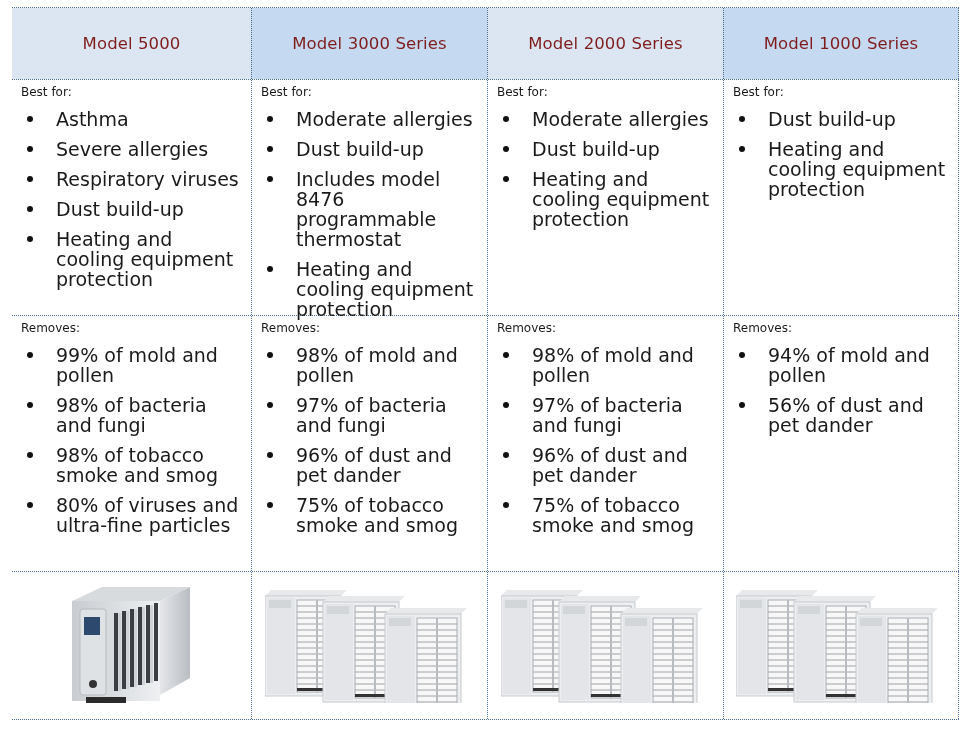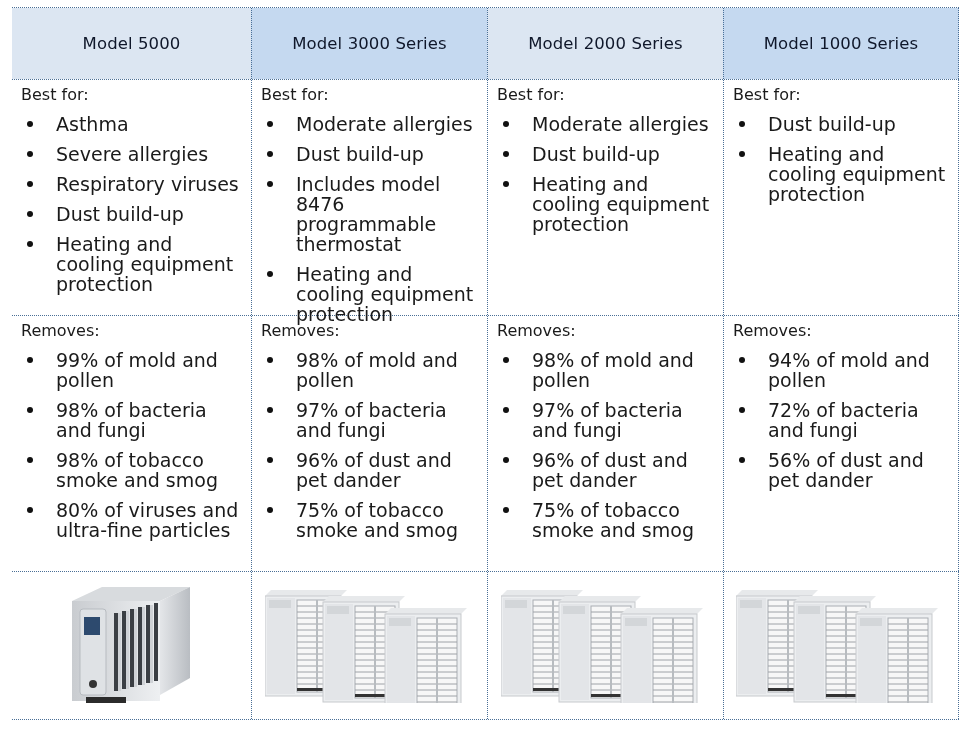--- a/index.html
+++ b/index.html
@@ -9,29 +9,29 @@
   .row { display:flex; border-top:1px dotted #4a6f96; }
   .row.last { border-bottom:1px dotted #4a6f96; }
   .cell { box-sizing:border-box; border-left:1px dotted #4a6f96; }
   .cell:first-child { border-left:none; }
   .cell:last-child { border-right:1px dotted #4a6f96; }
   .row.header .cell:first-child { border-left:none; }
   .c1 { width:239px; } .c2 { width:236px; } .c3 { width:236px; } .c4 { width:236px; }
 
   .row.header { height:71px; }
   .row.header .cell { display:flex; align-items:center; justify-content:center;
-    font-size:16.5px; color:#0f172a; letter-spacing:0.1px; }
+    font-size:16.5px; color:#7f1d1d; letter-spacing:0.1px; }
   .hdr-light { background:#dce6f2; }
   .hdr-dark  { background:#c5d9f0;text-align:center; }
 
   .row.bestfor { height:235px; }
   .row.removes { height:255px; }
   .row.images  { height:147px; }
 
-  .section-label { font-size:16px; margin:5px 0 0 9px; }
+  .section-label { font-size:12px; margin:5px 0 0 9px; }
   ul.items { list-style:none; margin:10px 0 0 0; padding:0; }
   ul.items li { position:relative; padding-left:44px; padding-right:6px;
     font-size:19px; line-height:20px; margin-bottom:10px; }
   ul.items li .bullet { position:absolute; left:15px; top:7px; width:6px; height:6px;
     border-radius:50%; background:#111; }
 
   .img-cell { display:flex; align-items:center; justify-content:center; }
   svg { display:block; }
 </style>
 </head>
@@ -108,21 +108,20 @@
         <li><span class="bullet"></span><span>98% of mold and pollen</span></li>
         <li><span class="bullet"></span><span>97% of bacteria and fungi</span></li>
         <li><span class="bullet"></span><span>96% of dust and pet dander</span></li>
         <li><span class="bullet"></span><span>75% of tobacco smoke and smog</span></li>
       </ul>
     </div>
     <div class="cell c4">
       <div class="section-label">Removes:</div>
       <ul class="items">
         <li><span class="bullet"></span><span>94% of mold and pollen</span></li>
-        <li><span class="bullet"></span><span>72% of bacteria and fungi</span></li>
         <li><span class="bullet"></span><span>56% of dust and pet dander</span></li>
       </ul>
     </div>
   </div>
 
   <div class="row images last">
     <div class="cell c1 img-cell">
 
       <svg width="140" height="125" viewBox="0 0 140 125">
         <defs>

